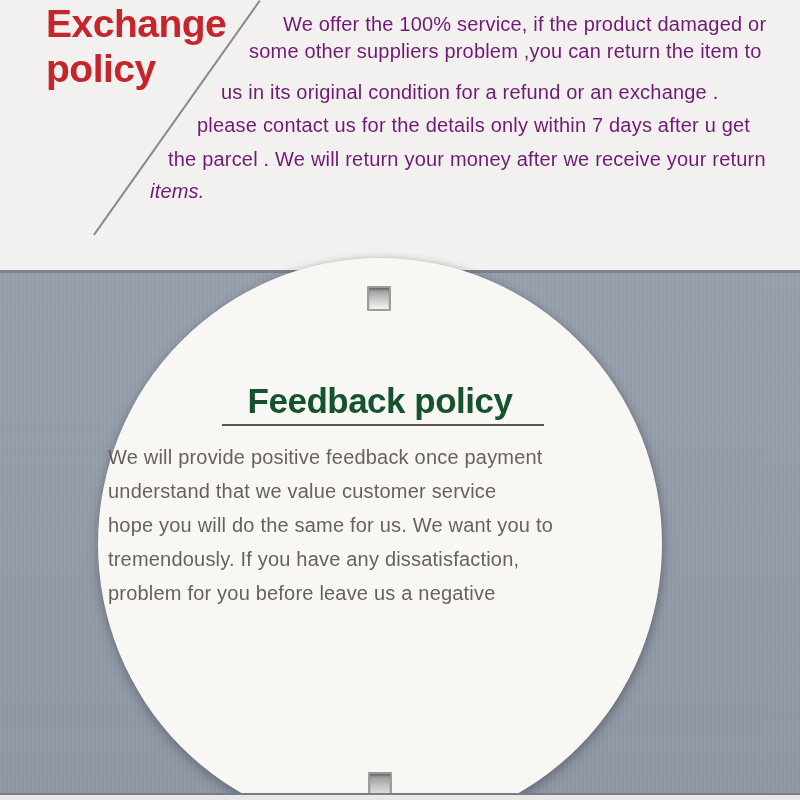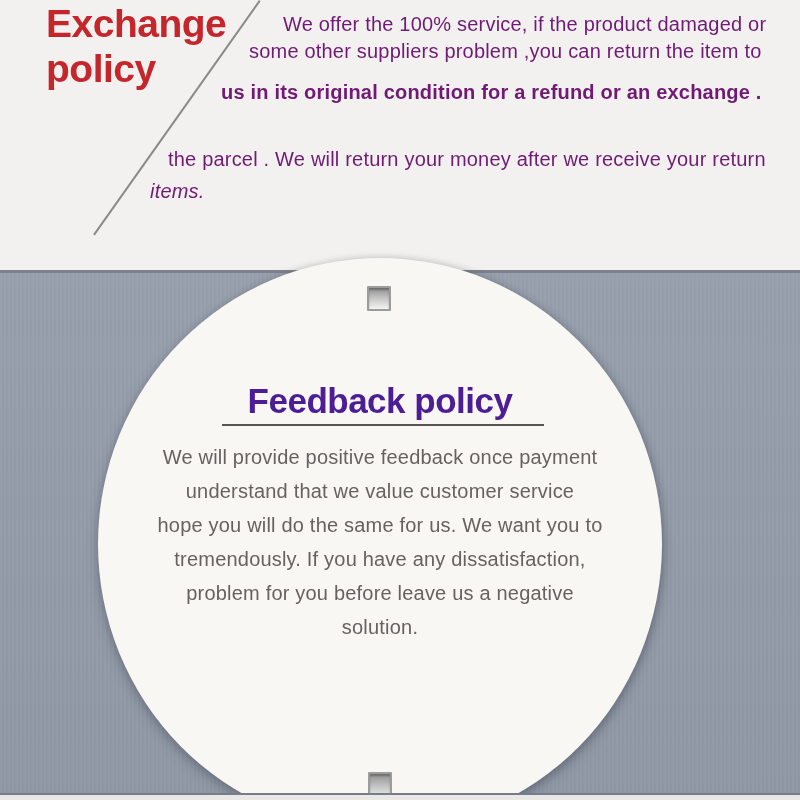--- a/index.html
+++ b/index.html
@@ -37,45 +37,44 @@
     background:#8a8a8a;
     transform:rotate(35.3deg);
     transform-origin:top left;
   }
   .xl{
     position:absolute;white-space:nowrap;
     font-size:20px;color:#701a75;letter-spacing:0.2px;
   }
   .xl1{left:283px;top:13px;}
   .xl2{left:249px;top:40px;}
-  .xl3{left:221px;top:81px;font-weight:bold;}
+  .xl3{left:221px;top:81px;}
   .xl4{left:197px;top:114px;}
   .xl5{left:168px;top:148px;}
   .xl6{left:150px;top:180px;font-style:italic;}
   
   .circle{
     position:absolute;left:98px;top:258px;width:564px;height:572px;
     background:#f8f7f4;
     border-radius:50%;
     box-shadow:0 5px 12px rgba(55,60,75,0.40), 2px 0 6px rgba(55,60,75,0.18);
     z-index:3;
   }
   .fb-title{
     position:absolute;top:123px;left:0;width:100%;
     text-align:center;
-    font-size:35px;font-weight:bold;color:#4c1d95;
+    font-size:35px;font-weight:bold;color:#14532d;
     margin:0;letter-spacing:-0.5px;
   }
   .fb-underline{
     position:absolute;top:166px;left:124px;width:322px;height:2px;
     background:#5c5450;
   }
   .fb-lines{
     position:absolute;top:182px;left:10px;right:10px;
-    text-align:center;
     font-size:20px;line-height:34px;color:#676260;letter-spacing:0.2px;
   }
   .fb-lines div{white-space:nowrap;}
   
   .slot{
     position:absolute;width:20px;height:21px;
     border:2px solid #9c9c9c;border-radius:1px;
     background:linear-gradient(180deg,#8f8f8f 0%,#bdbdbd 40%,#f4f4f2 100%);
     box-shadow:inset 0 2px 2px rgba(0,0,0,0.25);
     z-index:4;
@@ -94,34 +93,34 @@
 <body>
 
 <div class="stage">
 
   <div class="top-band">
     <h1 class="exchange-title">Exchange policy</h1>
     <div class="diag-line"></div>
     <div class="xl xl1">We offer the 100% service, if the product damaged or</div>
     <div class="xl xl2">some other suppliers problem ,you can return the item to</div>
     <div class="xl xl3">us in its original condition for a refund or an exchange .</div>
+    <div class="xl xl4">please contact us for the details only within 7 days after u get</div>
     <div class="xl xl5">the parcel . We will return your money after we receive your return</div>
     <div class="xl xl6">items.</div>
   </div>
 
   <div class="circle">
     <h2 class="fb-title">Feedback policy</h2>
     <div class="fb-underline"></div>
     <div class="fb-lines">
       <div>We will provide positive feedback once payment</div>
       <div>understand that we value customer service</div>
       <div>hope you will do the same for us. We want you to</div>
       <div>tremendously. If you have any dissatisfaction,</div>
       <div>problem for you before leave us a negative</div>
-      <div>solution.</div>
     </div>
   </div>
 
   <div class="slot slot-top"></div>
   <div class="slot slot-bottom"></div>
   <div class="bottom-edge"></div>
 
 </div>
 
 </body></html>

